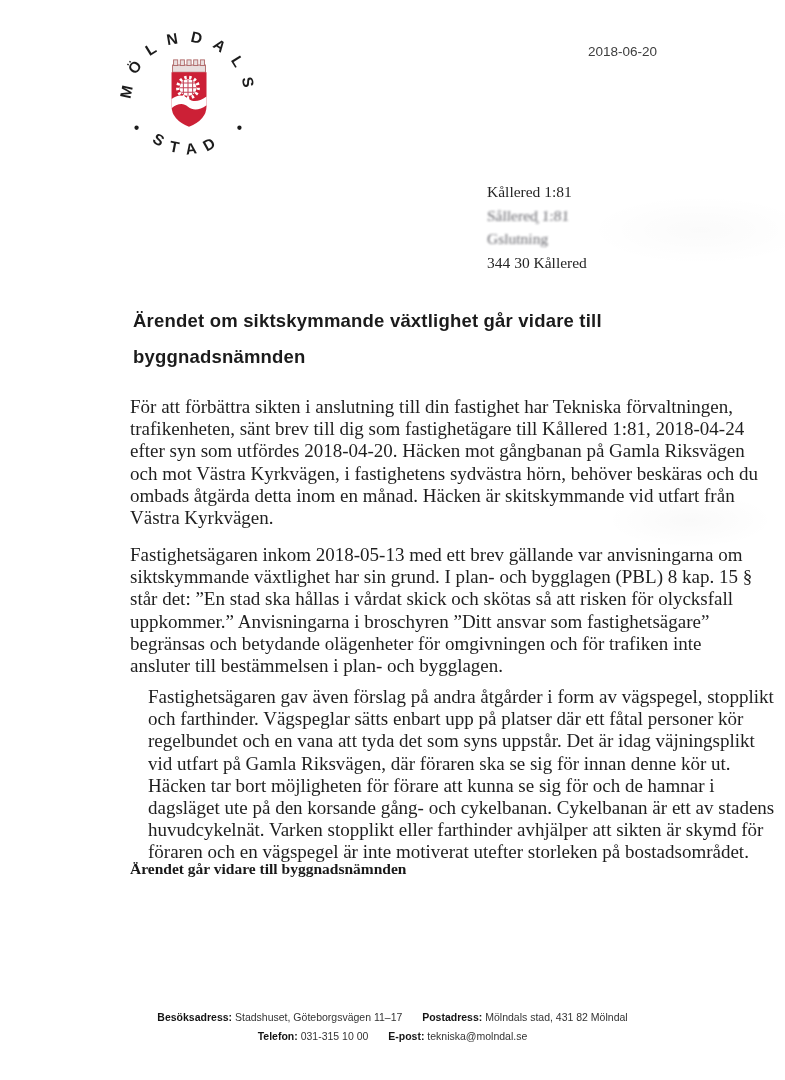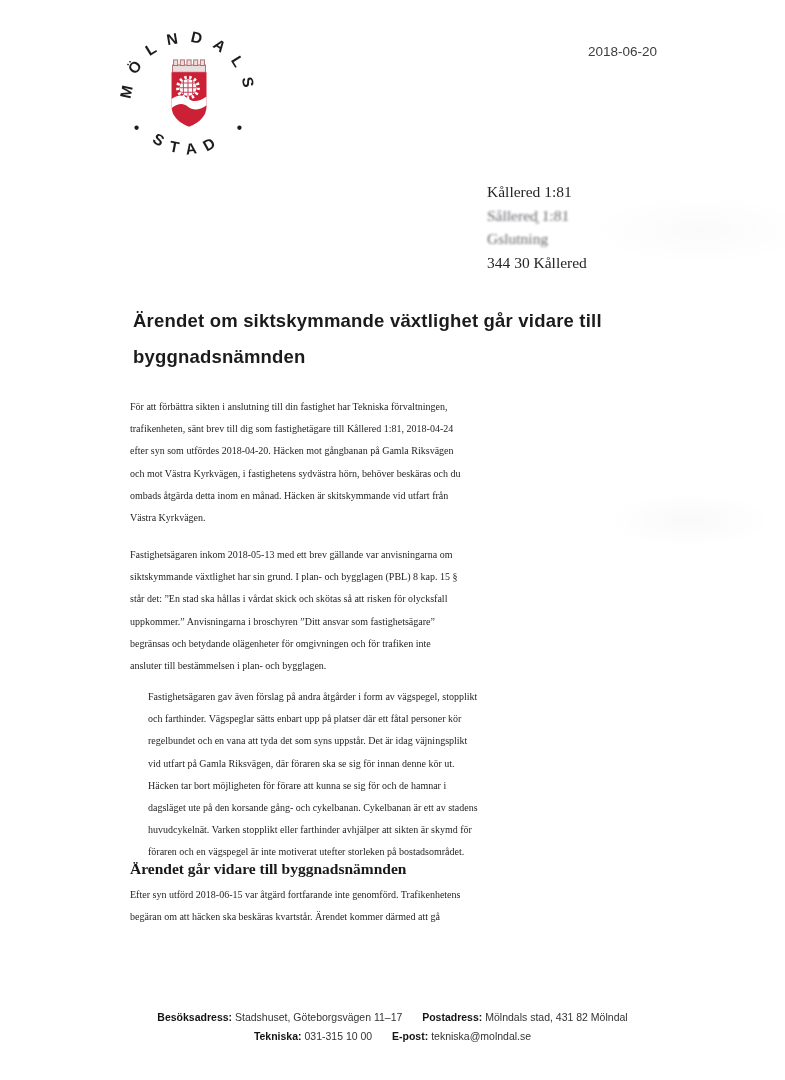--- a/index.html
+++ b/index.html
@@ -29,21 +29,21 @@
   .smudge { filter:blur(0.8px); opacity:0.78; transform:skewX(-3deg); color:#3c3c44; }
 
   
   .title {
     position:absolute; left:133px; top:303px; width:560px;
     font-family:"Liberation Sans", sans-serif; font-weight:bold;
     font-size:18.5px; line-height:36px; color:#1b1b1b; letter-spacing:0.2px;
   }
 
   
-  .para { position:absolute; left:130px; font-size:10px; line-height:22.2px;
+  .para { position:absolute; left:130px; font-size:19px; line-height:22.2px;
           color:#1f1f1f; white-space:nowrap; }
   .p1 { top:396px; }
   .p2 { top:544px; }
   .p3 { top:686px;margin-left:18px; }
   .sub-heading {
     position:absolute; left:130px; top:860px;
     font-size:15.5px; font-weight:bold; color:#181818; white-space:nowrap;
   }
   .p4 { top:884px; }
 
@@ -147,35 +147,31 @@
     <div>regelbundet och en vana att tyda det som syns uppstår. Det är idag väjningsplikt</div>
     <div>vid utfart på Gamla Riksvägen, där föraren ska se sig för innan denne kör ut.</div>
     <div>Häcken tar bort möjligheten för förare att kunna se sig för och de hamnar i</div>
     <div>dagsläget ute på den korsande gång- och cykelbanan. Cykelbanan är ett av stadens</div>
     <div>huvudcykelnät. Varken stopplikt eller farthinder avhjälper att sikten är skymd för</div>
     <div>föraren och en vägspegel är inte motiverat utefter storleken på bostadsområdet.</div>
   </div>
 
   <div class="sub-heading">Ärendet går vidare till byggnadsnämnden</div>
 
-  <div class="para p4">
-    <div>Efter syn utförd 2018-06-15 var åtgärd fortfarande inte genomförd. Trafikenhetens</div>
-    <div>begäran om att häcken ska beskäras kvartstår. Ärendet kommer därmed att gå</div>
-  </div>
 
   <div class="footer">
     <div>
       <b>Besöksadress:</b>
       <span>Stadshuset, Göteborgsvägen 11–17</span>
       <span class="gap"></span>
       <b>Postadress:</b>
       <span>Mölndals stad, 431 82 Mölndal</span>
     </div>
     <div>
-      <b>Tekniska:</b>
+      <b>Telefon:</b>
       <span>031-315 10 00</span>
       <span class="gap"></span>
       <b>E-post:</b>
       <span>tekniska@molndal.se</span>
     </div>
   </div>
 
 </div>
 
 </body></html>

